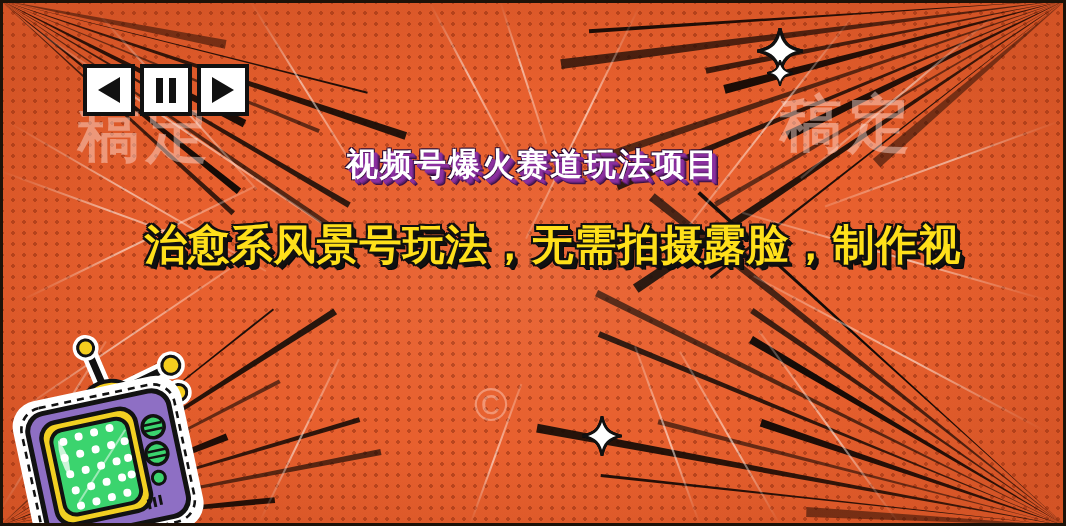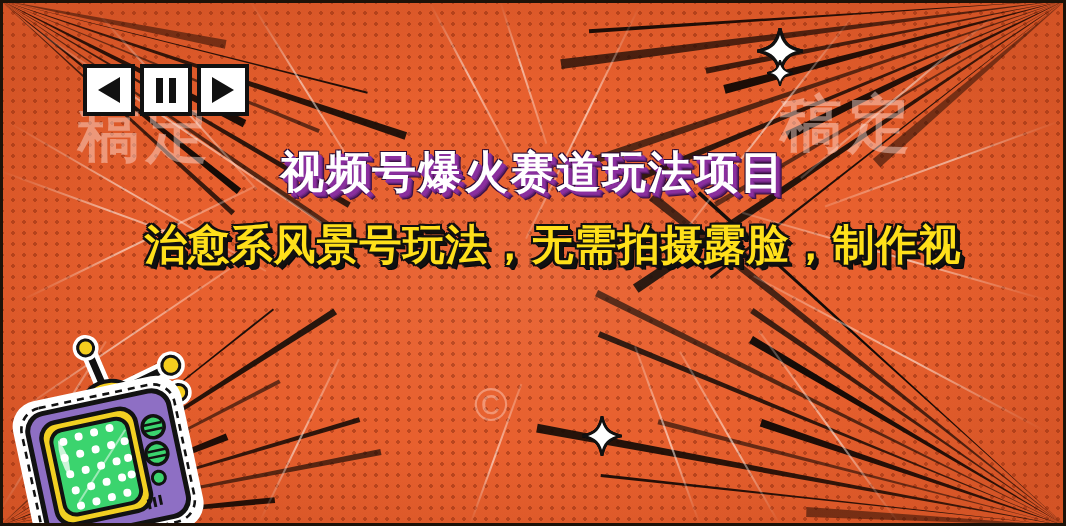--- a/index.html
+++ b/index.html
@@ -111,21 +111,21 @@
     background:#ffffff;
     filter:drop-shadow(0 0 0 #000);
   }
   .spark svg{display:block;}
 
   
   .title{
     position:absolute;
     left:0;right:0;top:143px;
     text-align:center;
-    font-size:44px;
+    font-size:32px;
     font-weight:700;
     letter-spacing:2px;
     color:#ffffff;
     white-space:nowrap;
     text-shadow:
       3px 3px 0 #8a2f9e,
       4px 4px 0 #7a2a8c,
       5px 5px 0 #5e1f6e,
       6px 6px 0 #3d1248,
       1px 1px 0 #2a0c33,

